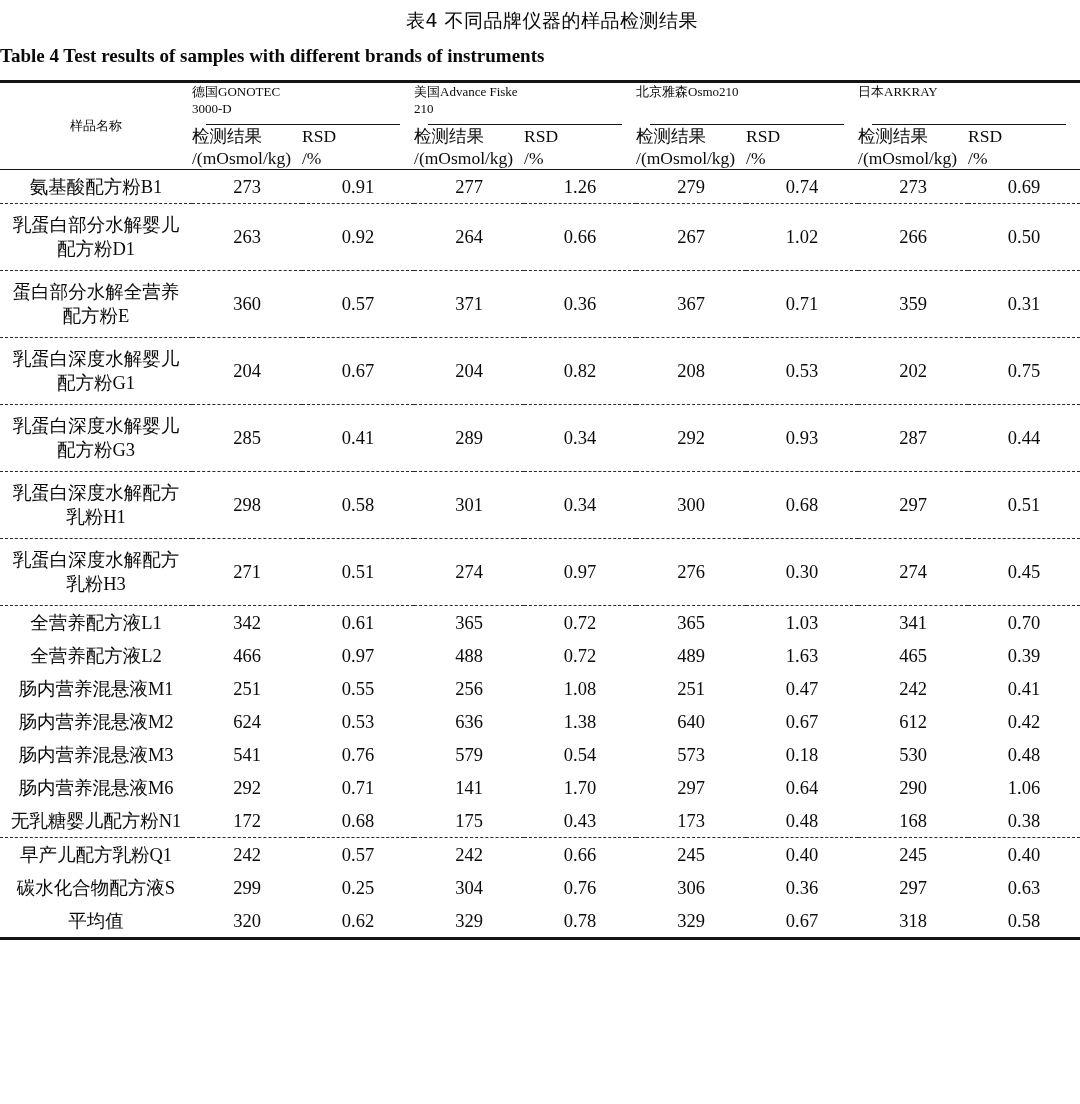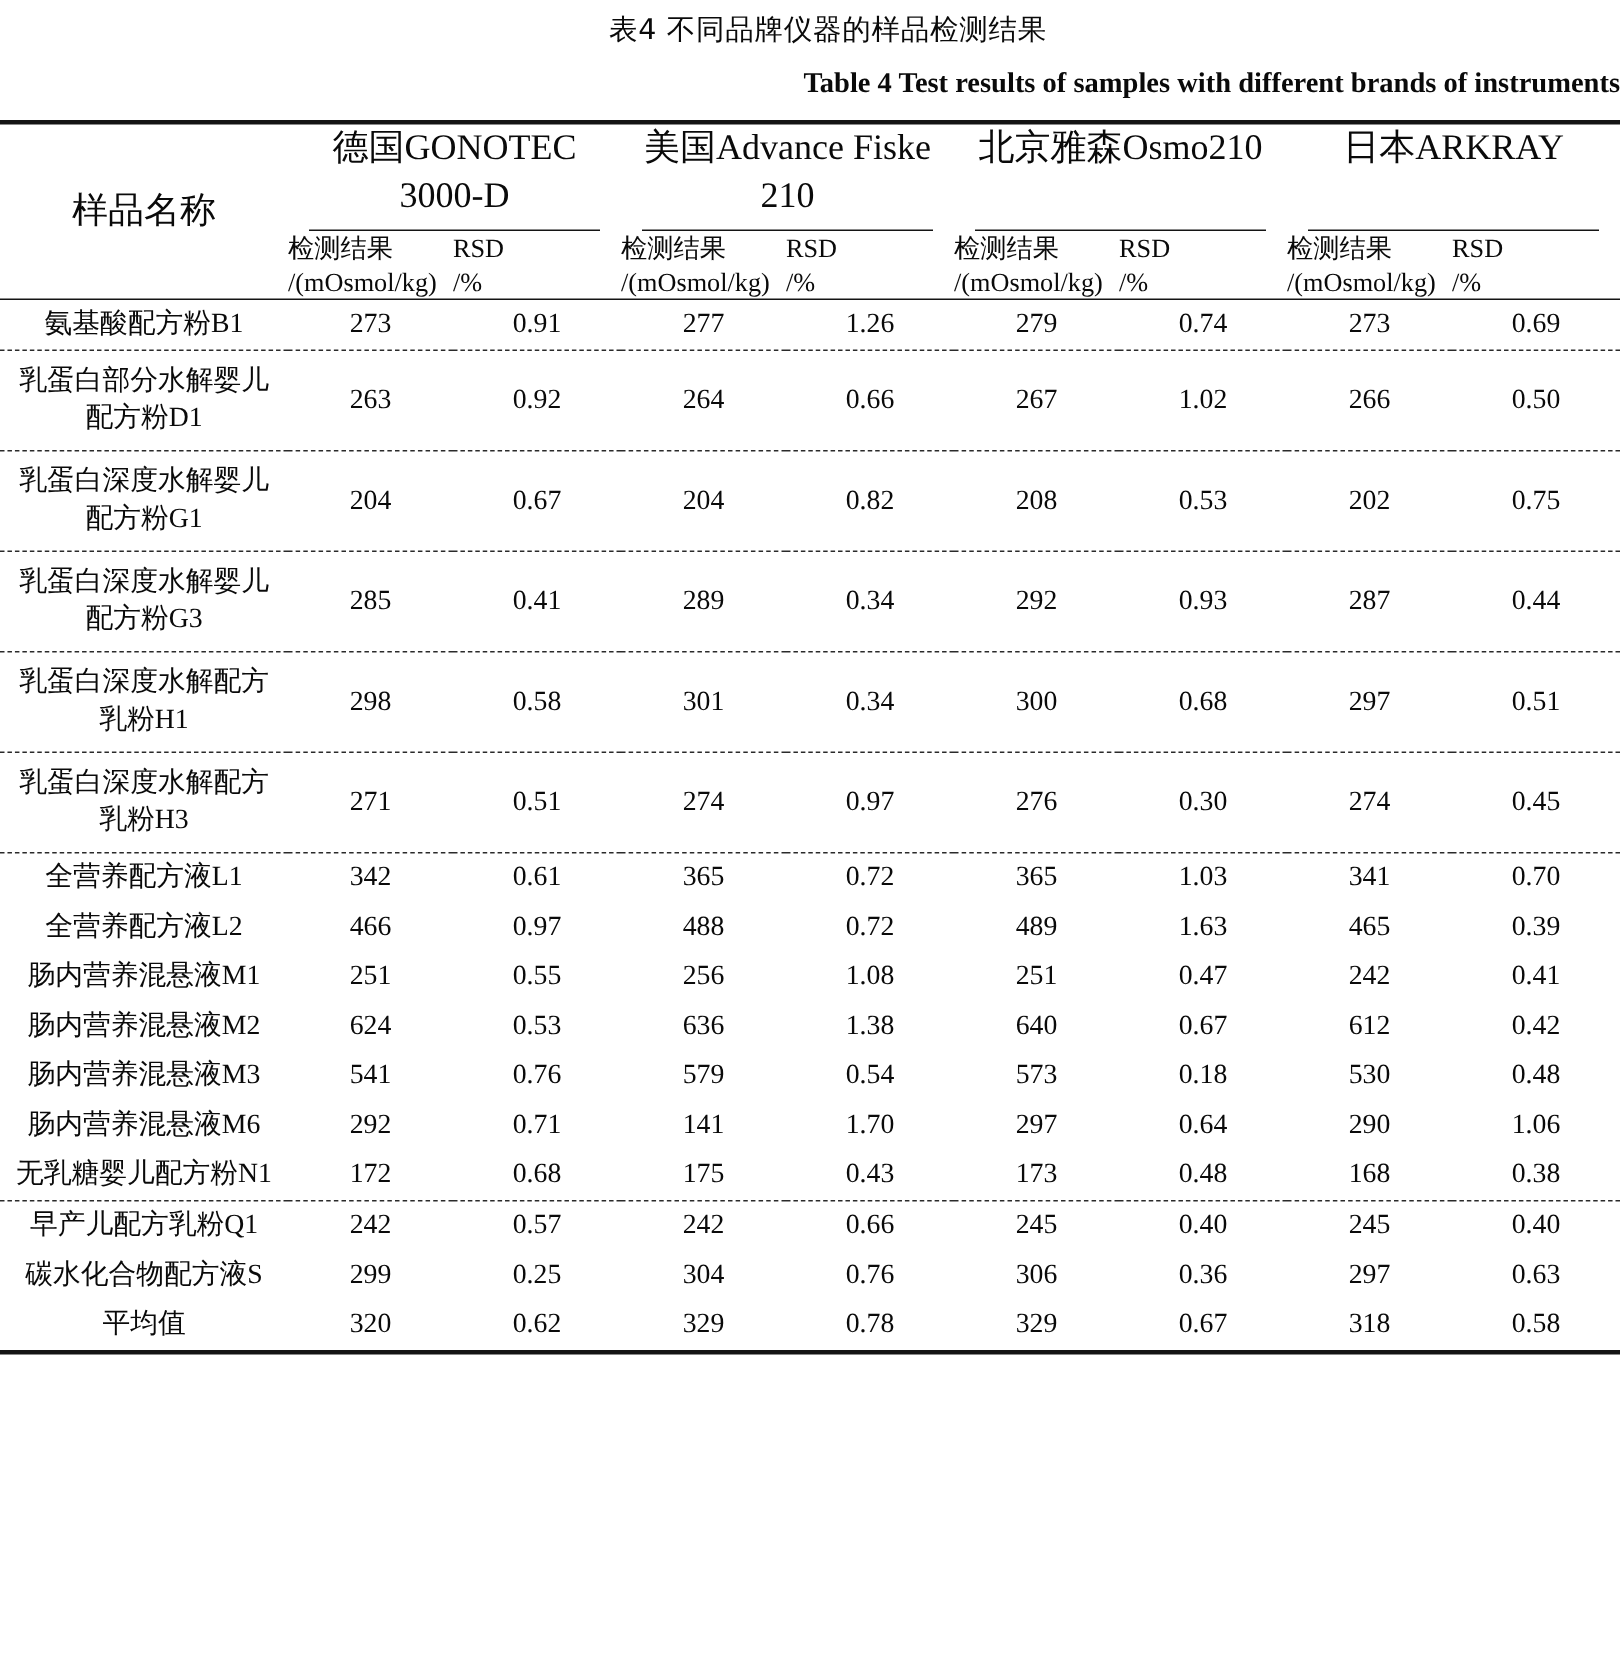--- a/index.html
+++ b/index.html
@@ -25,21 +25,21 @@
   .title-cn {
     text-align: center;
     font-family: "DejaVu Sans", "Liberation Sans", sans-serif;
     font-size: 19px;
     letter-spacing: 0.5px;
     padding-top: 9px;
     line-height: 1.2;
     padding-left: 24px;
   }
   .title-en {
-    text-align: right;
+    text-align: left;
     font-family: "Liberation Serif", "DejaVu Serif", serif;
     font-weight: bold;
     font-size: 19px;
     padding-top: 13px;
     line-height: 1.2;
   }
 
   
   .rule-top {
     margin-top: 12px;
@@ -65,22 +65,21 @@
     padding: 0;
     vertical-align: middle;
     font-weight: normal;
   }
 
   
   col.c-name   { width: 192px; }
   col.c-val    { width: 110px; }
   col.c-rsd    { width: 112px; }
   .hdr-row1 td {
-    text-align: center;
-    font-size: 24px;
+    font-size: 13px;
     line-height: 1.35;
     padding-top: 12px;
     padding-bottom: 2px;
     vertical-align: top;
   }
   .hdr-name {
     text-align: center;
     font-size: 18.5px;
     vertical-align: middle !important;
     padding: 0 !important;
@@ -238,20 +237,34 @@
           <td>0.92</td>
           <td>264</td>
           <td>0.66</td>
           <td>267</td>
           <td>1.02</td>
           <td>266</td>
           <td>0.50</td>
         </tr>
         <tr class="r-double dashed-below">
           <td class="cell-name">
+            <span class="name-2line">蛋白部分水解全营养</span>
+            <span class="name-2line">配方粉E</span>
+          </td>
+          <td>360</td>
+          <td>0.57</td>
+          <td>371</td>
+          <td>0.36</td>
+          <td>367</td>
+          <td>0.71</td>
+          <td>359</td>
+          <td>0.31</td>
+        </tr>
+        <tr class="r-double dashed-below">
+          <td class="cell-name">
             <span class="name-2line">乳蛋白深度水解婴儿</span>
             <span class="name-2line">配方粉G1</span>
           </td>
           <td>204</td>
           <td>0.67</td>
           <td>204</td>
           <td>0.82</td>
           <td>208</td>
           <td>0.53</td>
           <td>202</td>

